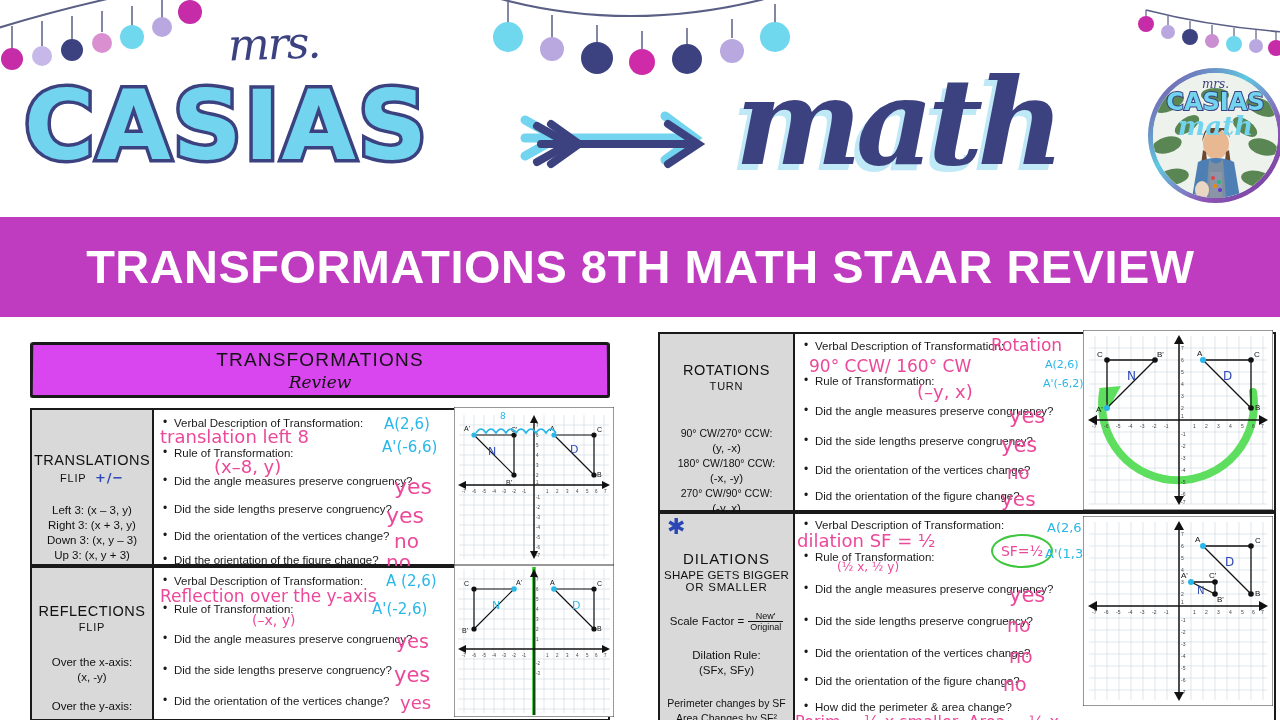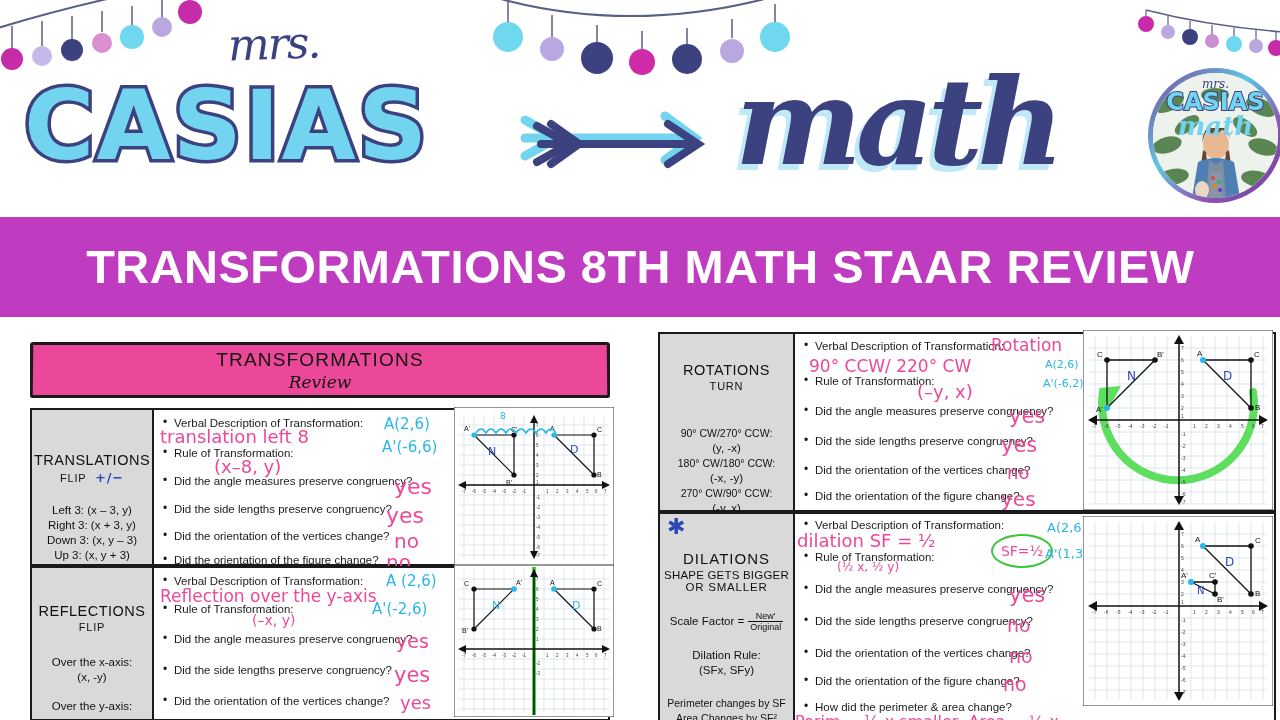--- a/index.html
+++ b/index.html
@@ -88,21 +88,21 @@
     letter-spacing:0.5px;
     transform: scaleX(1.02);
     white-space:nowrap;
   }
 
   
   .worksheet { position:absolute; left:0; top:320px; width:1280px; height:400px; background:#fff; }
 
   .ws-banner {
     position:absolute; left:30px; top:22px; width:580px; height:56px;
-    border:3px solid #1a1a1a; border-radius:3px; background:#ec4899;
+    border:3px solid #1a1a1a; border-radius:3px; background:#d946ef;
     display:flex; flex-direction:column; align-items:center; justify-content:center;
     transform: perspective(500px) rotateX(1deg);
   }
   .ws-banner-t1 { font-family:"Liberation Sans", sans-serif; font-size:19px; letter-spacing:1.2px; color:#111; }
   .ws-banner-t2 { font-family:"DejaVu Serif", serif; font-style:italic; font-size:17px; color:#111; margin-top:1px;}
 
   .sec { position:absolute; border:2px solid #1a1a1a; background:#fff; display:flex; }
   .sec-label {
     width:122px; background:#d9d9d9; border-right:2px solid #1a1a1a;
     display:flex; flex-direction:column; align-items:center;
@@ -556,21 +556,21 @@
       </div>
       <div class="sec-body">
         <div class="q" style="position:absolute; left:8px; top:5px;">Verbal Description of Transformation:</div>
         <div class="q" style="position:absolute; left:8px; top:40px;">Rule of Transformation:</div>
         <div class="q" style="position:absolute; left:8px; top:70px;">Did the angle measures preserve congruency?</div>
         <div class="q" style="position:absolute; left:8px; top:100px;">Did the side lengths preserve congruency?</div>
         <div class="q" style="position:absolute; left:8px; top:129px;">Did the orientation of the vertices change?</div>
         <div class="q" style="position:absolute; left:8px; top:155px;">Did the orientation of the figure change?</div>
 
         <div class="hw" style="left:196px; top:1px; font-size:17px;">Rotation</div>
-        <div class="hw" style="left:14px; top:22px; font-size:17px;">90° CCW/ 220° CW</div>
+        <div class="hw" style="left:14px; top:22px; font-size:17px;">90° CCW/ 160° CW</div>
         <div class="hw" style="left:122px; top:47px; font-size:18px;">(–y, x)</div>
         <div class="hw" style="left:214px; top:70px; font-size:21px;">yes</div>
         <div class="hw" style="left:206px; top:99px; font-size:21px;">yes</div>
         <div class="hw" style="left:212px; top:128px; font-size:18px;">no</div>
         <div class="hw" style="left:206px; top:153px; font-size:20px;">yes</div>
         <div class="hw cyan" style="left:250px; top:24px; font-size:11px;">A(2,6)</div>
         <div class="hw cyan" style="left:248px; top:43px; font-size:11px;">A'(-6,2)</div>
 
         <div class="grid-box" style="left:288px; top:-4px;">
           <svg width="190" height="180" viewBox="0 0 190 180">

